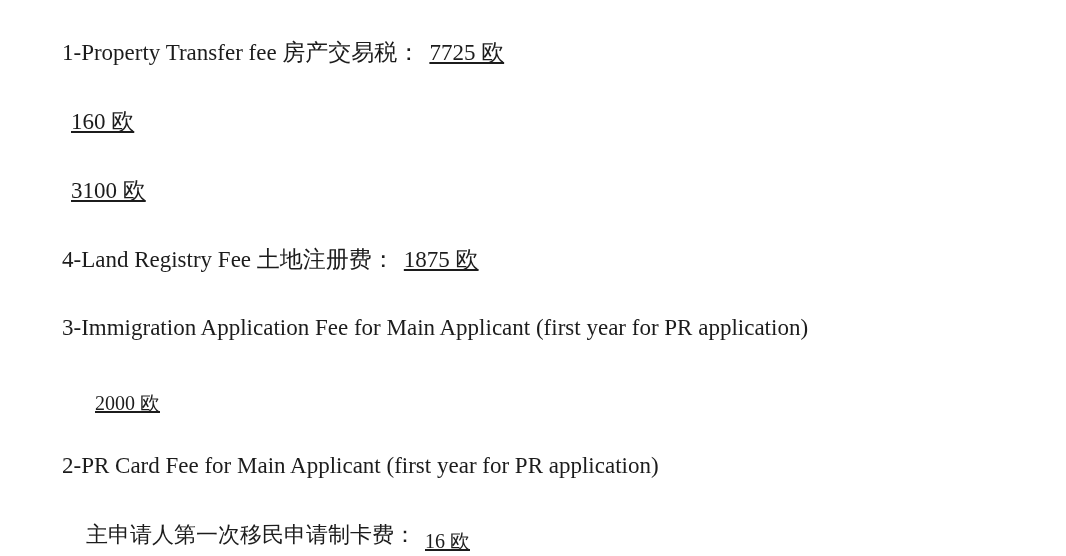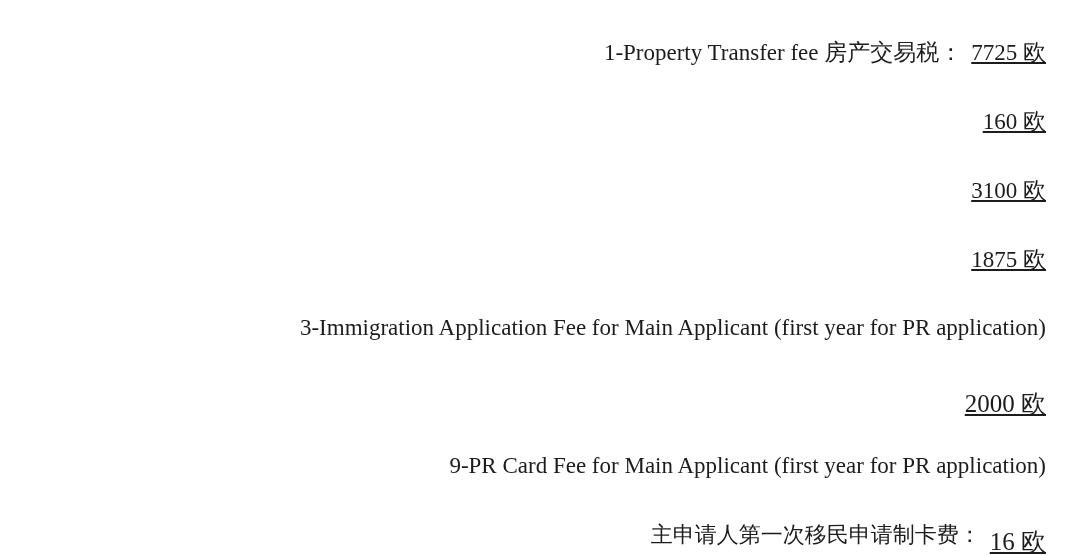--- a/index.html
+++ b/index.html
@@ -16,51 +16,50 @@
     color: #1c1c1c;
     overflow: hidden;
   }
   .line {
     height: 46px;
     display: flex;
     align-items: center;
     font-family: "Liberation Serif", "DejaVu Serif", serif;
     font-size: 23px;
     white-space: pre;
-    justify-content: flex-end;
   }
   .amount {
     margin-left: 9px;
     text-decoration: underline;
   }
   .indent {
     padding-left: 24px;
     font-family: "DejaVu Sans", "Liberation Sans", sans-serif;
     font-size: 22px;
   }
   .indent .amount {
     font-family: "Liberation Serif", "DejaVu Serif", serif;
-    font-size: 25px;
+    font-size: 20px;
     margin-top: 12px;
   }
 </style>
 </head>
 <body>
 
 <div class="page">
 
   <p class="line"><span>1-Property Transfer fee 房产交易税：</span><span class="amount">7725 欧</span></p>
 
   <p class="line"><span class="amount">160 欧</span></p>
 
   <p class="line"><span class="amount">3100 欧</span></p>
 
-  <p class="line"><span class="amount">1875 欧</span></p>
+  <p class="line"><span>4-Land Registry Fee 土地注册费：</span><span class="amount">1875 欧</span></p>
 
   <p class="line"><span>3-Immigration Application Fee for Main Applicant (first year for PR application)</span></p>
 
   <p class="line indent"><span class="amount">2000 欧</span></p>
 
-  <p class="line"><span>9-PR Card Fee for Main Applicant (first year for PR application)</span></p>
+  <p class="line"><span>2-PR Card Fee for Main Applicant (first year for PR application)</span></p>
 
   <p class="line indent"><span>主申请人第一次移民申请制卡费：</span><span class="amount">16 欧</span></p>
 
 </div>
 
 </body></html>

